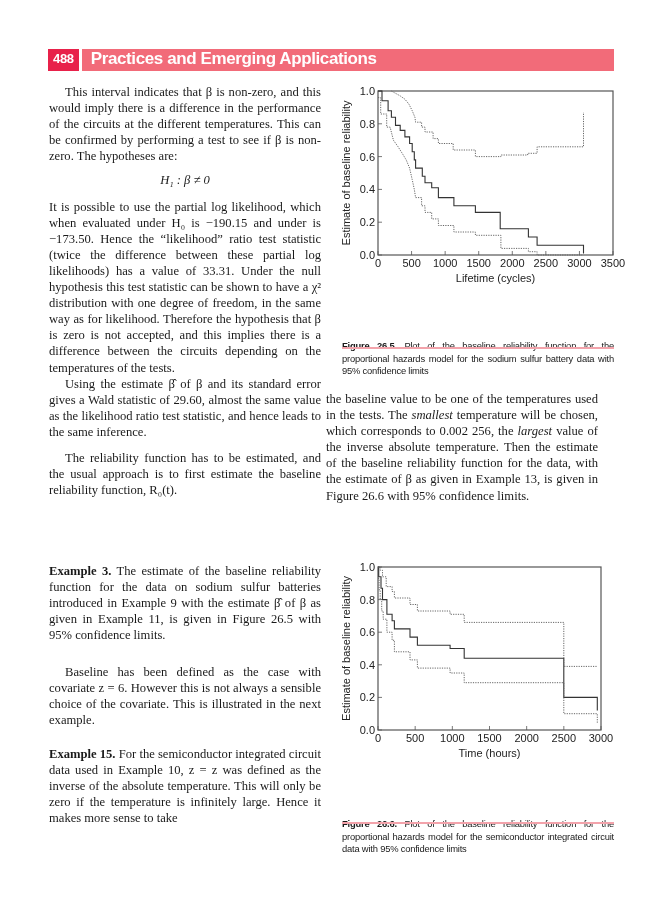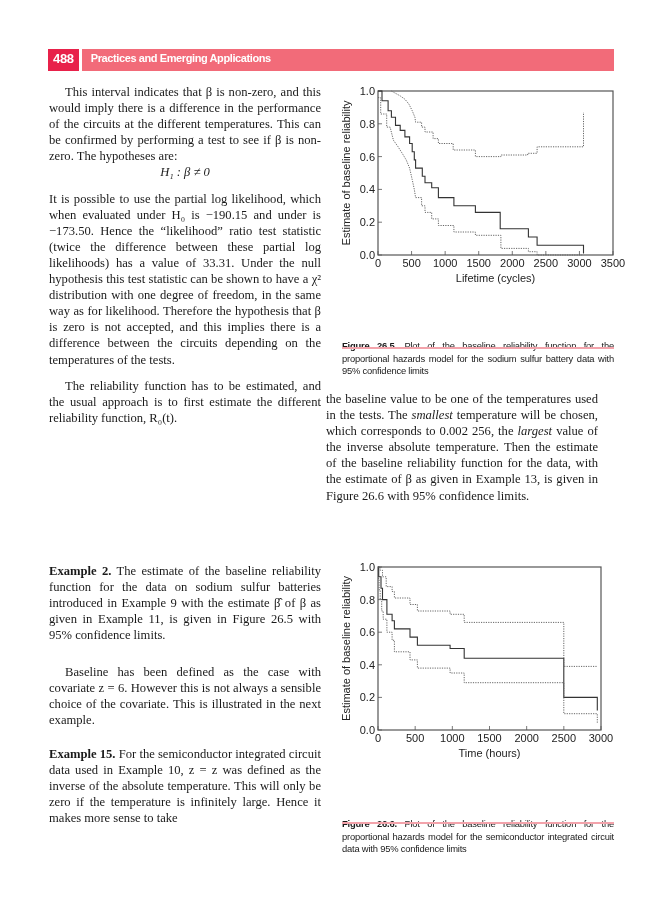--- a/index.html
+++ b/index.html
@@ -2,21 +2,21 @@
 <html><head>
 <meta charset="utf-8">
 <style>
   html, body { margin: 0; padding: 0; background: #ffffff; }
   body { width: 662px; height: 900px; position: relative; overflow: hidden;
          font-family: "DejaVu Serif", "Liberation Serif", serif; color: #1a1a1a; }
   .header { position: absolute; top: 49px; left: 48px; height: 22px; width: 566px; display: flex; }
   .page-num { background: #e8214a; color: #fff; font-family: "Liberation Sans", sans-serif; font-weight: bold;
               font-size: 13px; line-height: 19px; padding: 0 5px; letter-spacing: -0.3px; }
   .running-title { background: #f26b79; color: #fff; font-family: "Liberation Sans", sans-serif; font-weight: bold;
-              font-size: 11px; line-height: 19px; padding-left: 9px; margin-left: 3px; flex: 1; letter-spacing: -0.4px; }
+              font-size: 17px; line-height: 19px; padding-left: 9px; margin-left: 3px; flex: 1; letter-spacing: -0.4px; }
   .col { position: absolute; font-family: "Liberation Serif", serif; font-size: 12.6px; line-height: 16.1px; text-align: justify; }
   .left { left: 49px; width: 272px; }
   .right { left: 326px; width: 272px; }
   p { margin: 0; }
   .indent { text-indent: 16px; }
   .eq { text-align: center; font-style: italic; margin: 12px 0; }
   b { font-weight: bold; }
   i { font-style: italic; }
   .caption { position: absolute; left: 342px; width: 272px; font-family: "Liberation Sans", sans-serif;
              font-size: 9.4px; line-height: 12.6px; text-align: justify; letter-spacing: -0.2px; margin-top: 40px; }
@@ -26,27 +26,28 @@
 </head>
 <body>
 
 <div class="header">
   <div class="page-num">488</div>
   <div class="running-title">Practices and Emerging Applications</div>
 </div>
 
 <div class="col left" style="top:84px;">
   <p class="indent">This interval indicates that β is non-zero, and this would imply there is a difference in the performance of the circuits at the different temperatures. This can be confirmed by performing a test to see if β is non-zero. The hypotheses are:</p>
-  <div class="eq" style="margin-top:0;margin-bottom:10px;">H₁ :   β ≠ 0</div>
+  <div class="eq" style="margin-top:8px;margin-bottom:10px;">H₁ :   β ≠ 0</div>
   <p>It is possible to use the partial log likelihood, which when evaluated under H₀ is −190.15 and under is −173.50. Hence the “likelihood” ratio test statistic (twice the difference between these partial log likelihoods) has a value of 33.31. Under the null hypothesis this test statistic can be shown to have a χ² distribution with one degree of freedom, in the same way as for likelihood. Therefore the hypothesis that β is zero is not accepted, and this implies there is a difference between the circuits depending on the temperatures of the tests.</p>
-  <p class="indent" style="margin-top:10px;">The reliability function has to be estimated, and the usual approach is to first estimate the different reliability function, R₀(t).</p>
+  <p class="indent">Using the estimate β̂ of β and its standard error gives a Wald statistic of 29.60, almost the same value as the likelihood ratio test statistic, and hence leads to the same inference.</p>
+  <p class="indent" style="margin-top:10px;">The reliability function has to be estimated, and the usual approach is to first estimate the baseline reliability function, R₀(t).</p>
 </div>
 
 <div class="col left" style="top:563px;">
-  <p><b>Example 2.</b><span> The estimate of the baseline reliability function for the data on sodium sulfur batteries introduced in Example 9 with the estimate β̂ of β as given in Example 11, is given in Figure 26.5 with 95% confidence limits.</span></p>
+  <p><b>Example 3.</b><span> The estimate of the baseline reliability function for the data on sodium sulfur batteries introduced in Example 9 with the estimate β̂ of β as given in Example 11, is given in Figure 26.5 with 95% confidence limits.</span></p>
 </div>
 
 <div class="col left" style="top:664px;">
   <p class="indent">Baseline has been defined as the case with covariate z = 6. However this is not always a sensible choice of the covariate. This is illustrated in the next example.</p>
 </div>
 
 <div class="col left" style="top:746px;">
   <p><b>Example 15.</b><span> For the semiconductor integrated circuit data used in Example 10, z = z was defined as the inverse of the absolute temperature. This will only be zero if the temperature is infinitely large. Hence it makes more sense to take</span></p>
 </div>
 

